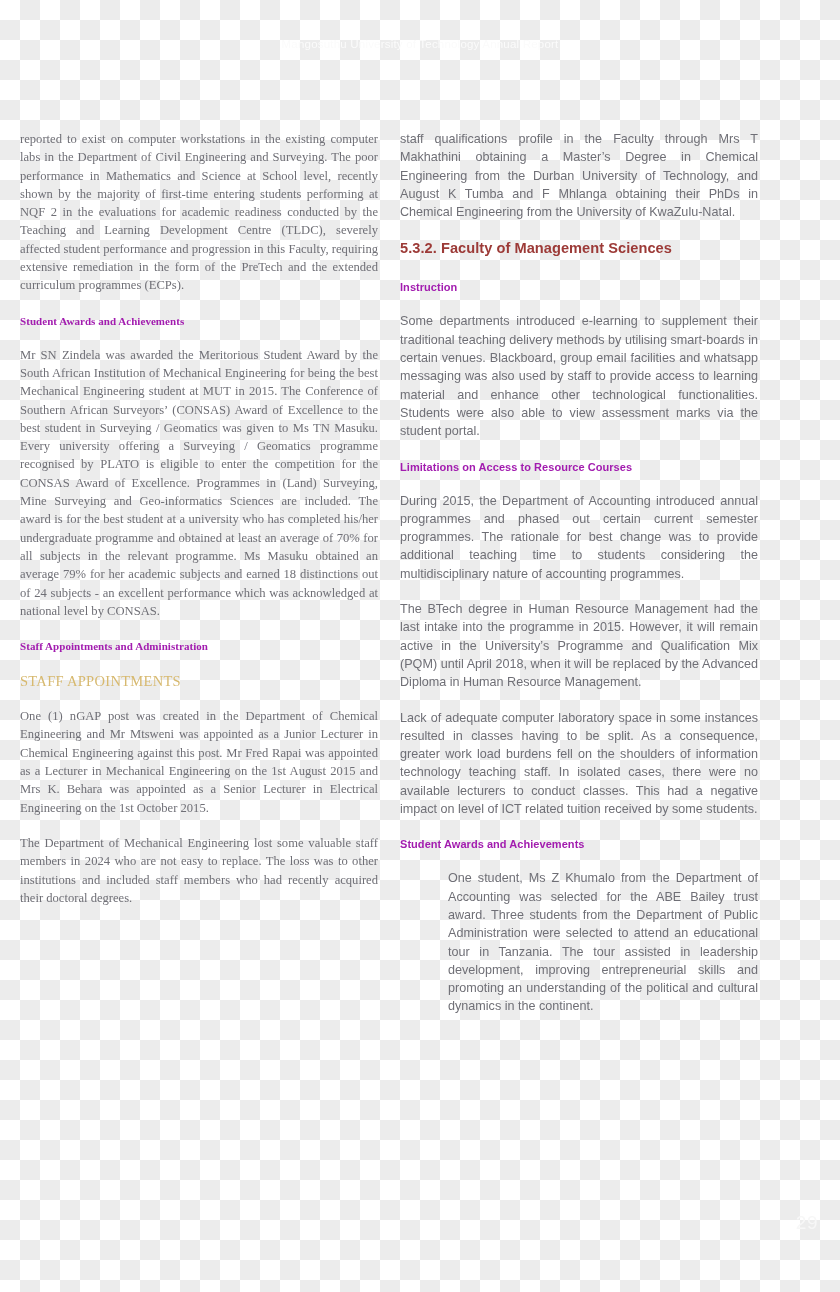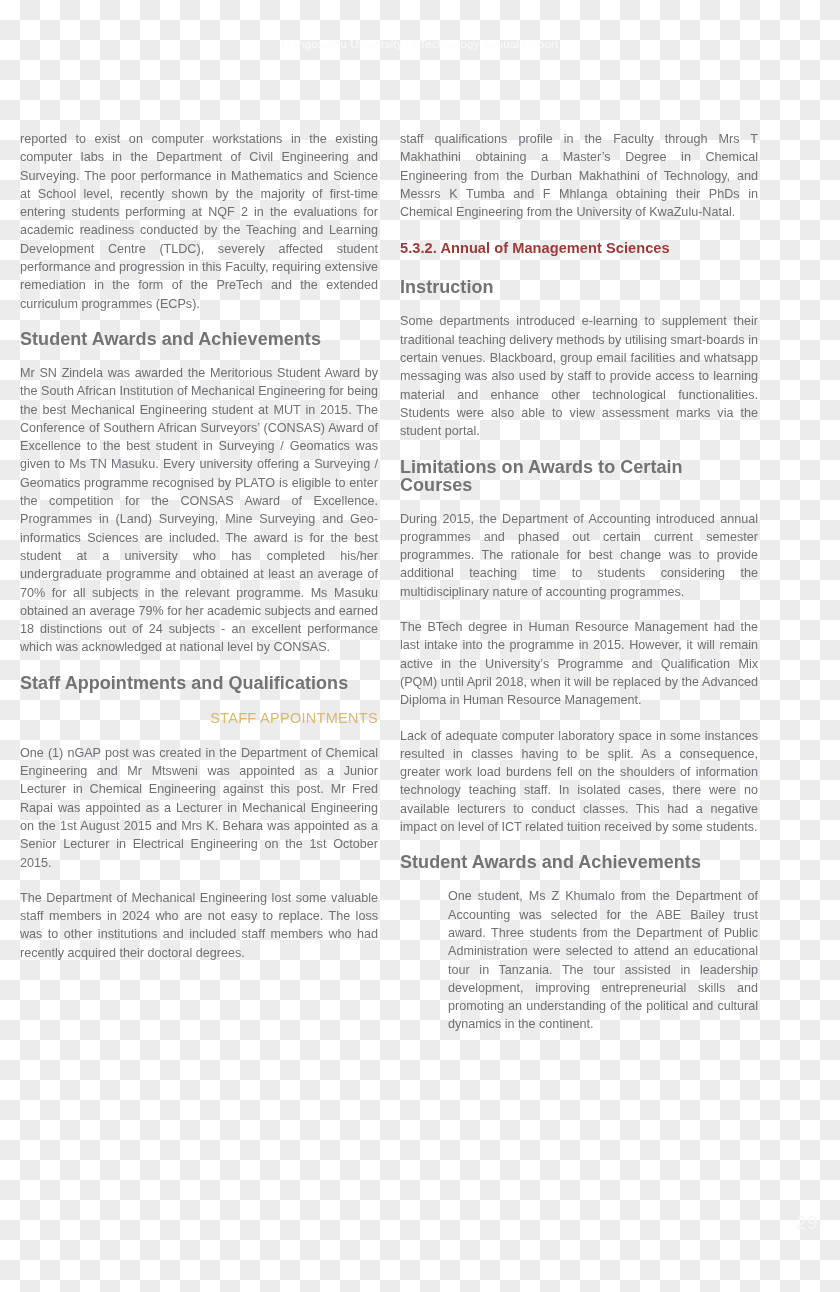--- a/index.html
+++ b/index.html
@@ -58,102 +58,101 @@
     height: 1062px;
     display: flex;
     gap: 22px;
     align-items: flex-start;
   }
   .column {
     width: 358px;
     flex: 0 0 358px;
     overflow: hidden;
   }
-  .column.left  { height: 1060px; }
+  .column.left  { height: 1060px; font-family: Liberation Serif, serif; }
   .column.right { height: 1000px; }
 
   p.body {
     margin: 0 0 17px 0;
     font-size: 12.6px;
     line-height: 18.3px;
     color: #6f6f76;
     text-align: justify;
     text-justify: inter-word;
     hyphens: none;
   }
   p.body.last { margin-bottom: 0; margin-left: 48px; }
 
   h3.sub {
     margin: 0 0 16px 0;
-    font-size: 18px;
+    font-size: 11px;
     line-height: 18px;
     font-weight: bold;
-    color: #737373;
+    color: #a21caf;
     letter-spacing: 0.05px;
   }
 
   h2.section {
     margin: 10px 0 20px 0;
     font-size: 14.6px;
     line-height: 20px;
     font-weight: bold;
     color: #9c3a37;
     letter-spacing: 0.05px;
   }
 
   h4.gold {
     margin: 3px 0 16px 0;
     font-size: 14.5px;
     line-height: 20px;
     font-weight: normal;
     color: #d7b96f;
     letter-spacing: 0.3px;
-    text-align: right;
   }
 </style>
 </head>
 <body>
 
 <div class="page">
 
   <div class="running-header">Mangosuthu University of Technology  Annual Report</div>
 
   <div class="columns">
 
     <div class="column left">
 
       <p class="body">reported to exist on computer workstations in the existing computer labs in the Department of Civil Engineering and Surveying.  The poor performance in Mathematics and Science at School level, recently shown by the majority of first-time entering students performing at NQF 2 in the evaluations for academic readiness conducted by the Teaching and Learning Development Centre (TLDC), severely affected student performance and progression in this Faculty, requiring extensive remediation in the form of the PreTech and the extended curriculum programmes (ECPs).</p>
 
       <h3 class="sub">Student Awards and Achievements</h3>
 
       <p class="body">Mr SN Zindela was awarded the Meritorious Student Award by the South African Institution of Mechanical Engineering for being the best Mechanical Engineering student at MUT in 2015. The Conference of Southern African Surveyors’ (CONSAS) Award of Excellence to the best student in Surveying / Geomatics was given to Ms TN Masuku. Every university offering a Surveying / Geomatics programme recognised by PLATO is eligible to enter the competition for the CONSAS Award of Excellence. Programmes in (Land) Surveying, Mine Surveying and Geo-informatics Sciences are included. The award is for the best student at a university who has completed his/her undergraduate programme and obtained at least an average of 70% for all subjects in the relevant programme. Ms Masuku obtained an average 79% for her academic subjects and earned 18 distinctions out of 24 subjects - an excellent performance which was acknowledged at national level by CONSAS.</p>
 
-      <h3 class="sub">Staff Appointments and Qualifications</h3>
+      <h3 class="sub">Staff Appointments and Administration</h3>
 
       <h4 class="gold">STAFF APPOINTMENTS</h4>
 
       <p class="body">One (1) nGAP post was created in the Department of Chemical Engineering and Mr Mtsweni was appointed as a Junior Lecturer in Chemical Engineering against this post.  Mr Fred Rapai was appointed as a Lecturer in Mechanical Engineering on the 1st August 2015 and Mrs K. Behara was appointed as a Senior Lecturer in Electrical Engineering on the 1st October 2015.</p>
 
       <p class="body">The Department of Mechanical Engineering lost some valuable staff members in 2024 who are not easy to replace. The loss was to other institutions and included staff members who had recently acquired their doctoral degrees.</p>
 
 
 
     </div>
 
     <div class="column right">
 
-      <p class="body">staff qualifications profile in the Faculty through Mrs T Makhathini obtaining a Master’s Degree in Chemical Engineering from the Durban Makhathini of Technology, and Messrs K Tumba and F Mhlanga obtaining their PhDs in Chemical Engineering from the University of KwaZulu-Natal.</p>
+      <p class="body">staff qualifications profile in the Faculty through Mrs T Makhathini obtaining a Master’s Degree in Chemical Engineering from the Durban University of Technology, and August K Tumba and F Mhlanga obtaining their PhDs in Chemical Engineering from the University of KwaZulu-Natal.</p>
 
-      <h2 class="section">5.3.2. Annual of Management Sciences</h2>
+      <h2 class="section">5.3.2. Faculty of Management Sciences</h2>
 
       <h3 class="sub">Instruction</h3>
 
       <p class="body">Some departments introduced e-learning to supplement their traditional teaching delivery methods by utilising smart-boards in certain venues. Blackboard, group email facilities and whatsapp messaging was also used by staff to provide access to learning material and enhance other technological functionalities. Students were also able to view assessment marks via the student portal.</p>
 
-      <h3 class="sub">Limitations on Awards to Certain Courses</h3>
+      <h3 class="sub">Limitations on Access to Resource Courses</h3>
 
       <p class="body">During 2015, the Department of Accounting introduced annual programmes and phased out certain current semester programmes. The rationale for best change was to provide additional teaching time to students considering the multidisciplinary nature of accounting programmes.</p>
 
       <p class="body">The BTech degree in Human Resource Management had the last intake into the programme in 2015. However, it will remain active in the University’s Programme and Qualification Mix (PQM) until April 2018, when it will be replaced by the Advanced Diploma in Human Resource Management.</p>
 
       <p class="body">Lack of adequate computer laboratory space in some instances resulted in classes having to be split. As a consequence, greater work load burdens fell on the shoulders of information technology teaching staff. In isolated cases, there were no available lecturers to conduct classes. This had a negative impact on level of ICT related tuition received by some students.</p>
 
       <h3 class="sub">Student Awards and Achievements</h3>
 
       <p class="body last">One student, Ms Z Khumalo from the Department of Accounting was selected for the ABE Bailey trust award. Three students from the Department of Public Administration were selected to attend an educational tour in Tanzania. The tour assisted in leadership development, improving entrepreneurial skills and promoting an understanding of the political and cultural dynamics in the continent.</p>

